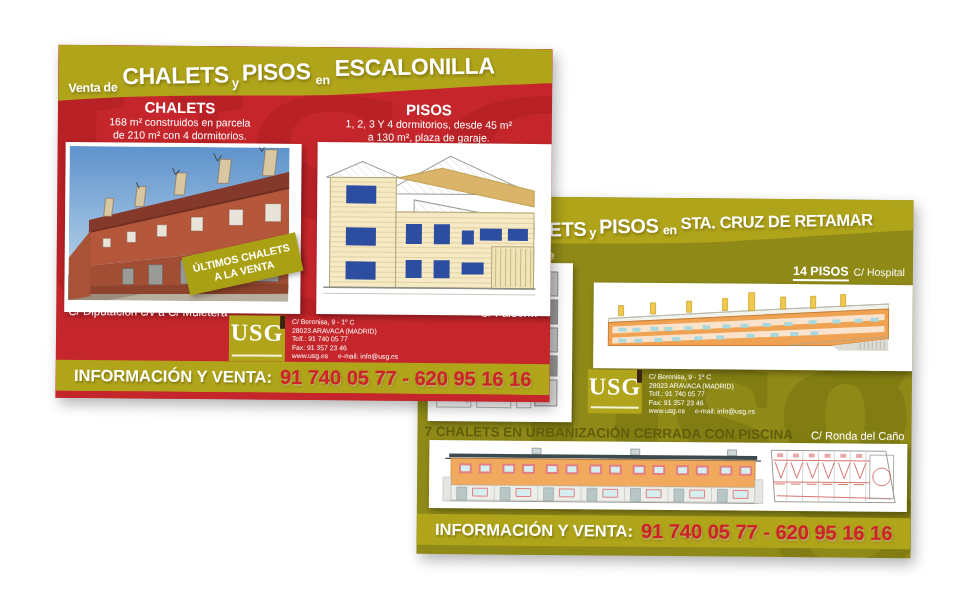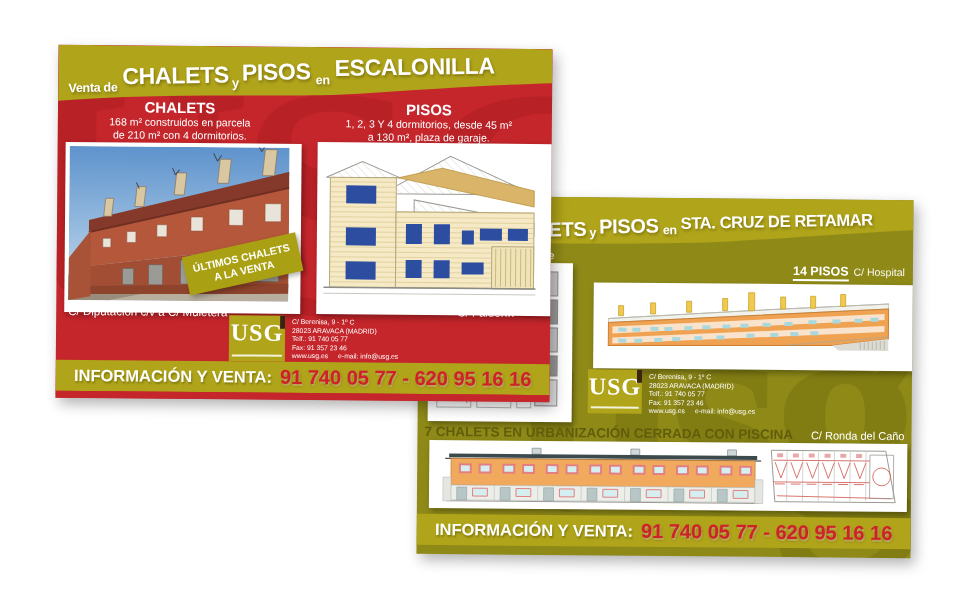--- a/index.html
+++ b/index.html
@@ -411,21 +411,21 @@
           <rect x="186" y="80" width="20" height="12"></rect>
           <rect x="84" y="112" width="16" height="18"></rect>
           <rect x="112" y="112" width="16" height="18"></rect>
           <rect x="140" y="114" width="22" height="12"></rect>
         </g>
         <path d="M2 140 H214" stroke="#8c8c86" stroke-width="1.5"></path>
         <path d="M2 146 H214" stroke="#c9c9c2" stroke-width="1"></path>
       </svg>
     </div>
 
-    <div class="caption" style="left:401px;top:258px;">C/ Falderín</div>
+    <div class="caption" style="left:424px;top:258px;">C/ Falderín</div>
 
     <div class="usg-logo" style="left:173px;top:269px;width:56px;height:46px;">
       <div class="usg-txt">USG</div>
       <div class="usg-tagline"></div>
       <div class="usg-notch"></div>
     </div>
     <div class="contact" style="left:236px;top:271px;">
       <div>C/ Berenisa, 9 - 1º C</div>
       <div>28023 ARAVACA (MADRID)</div>
       <div>Telf.: 91 740 05 77</div>

